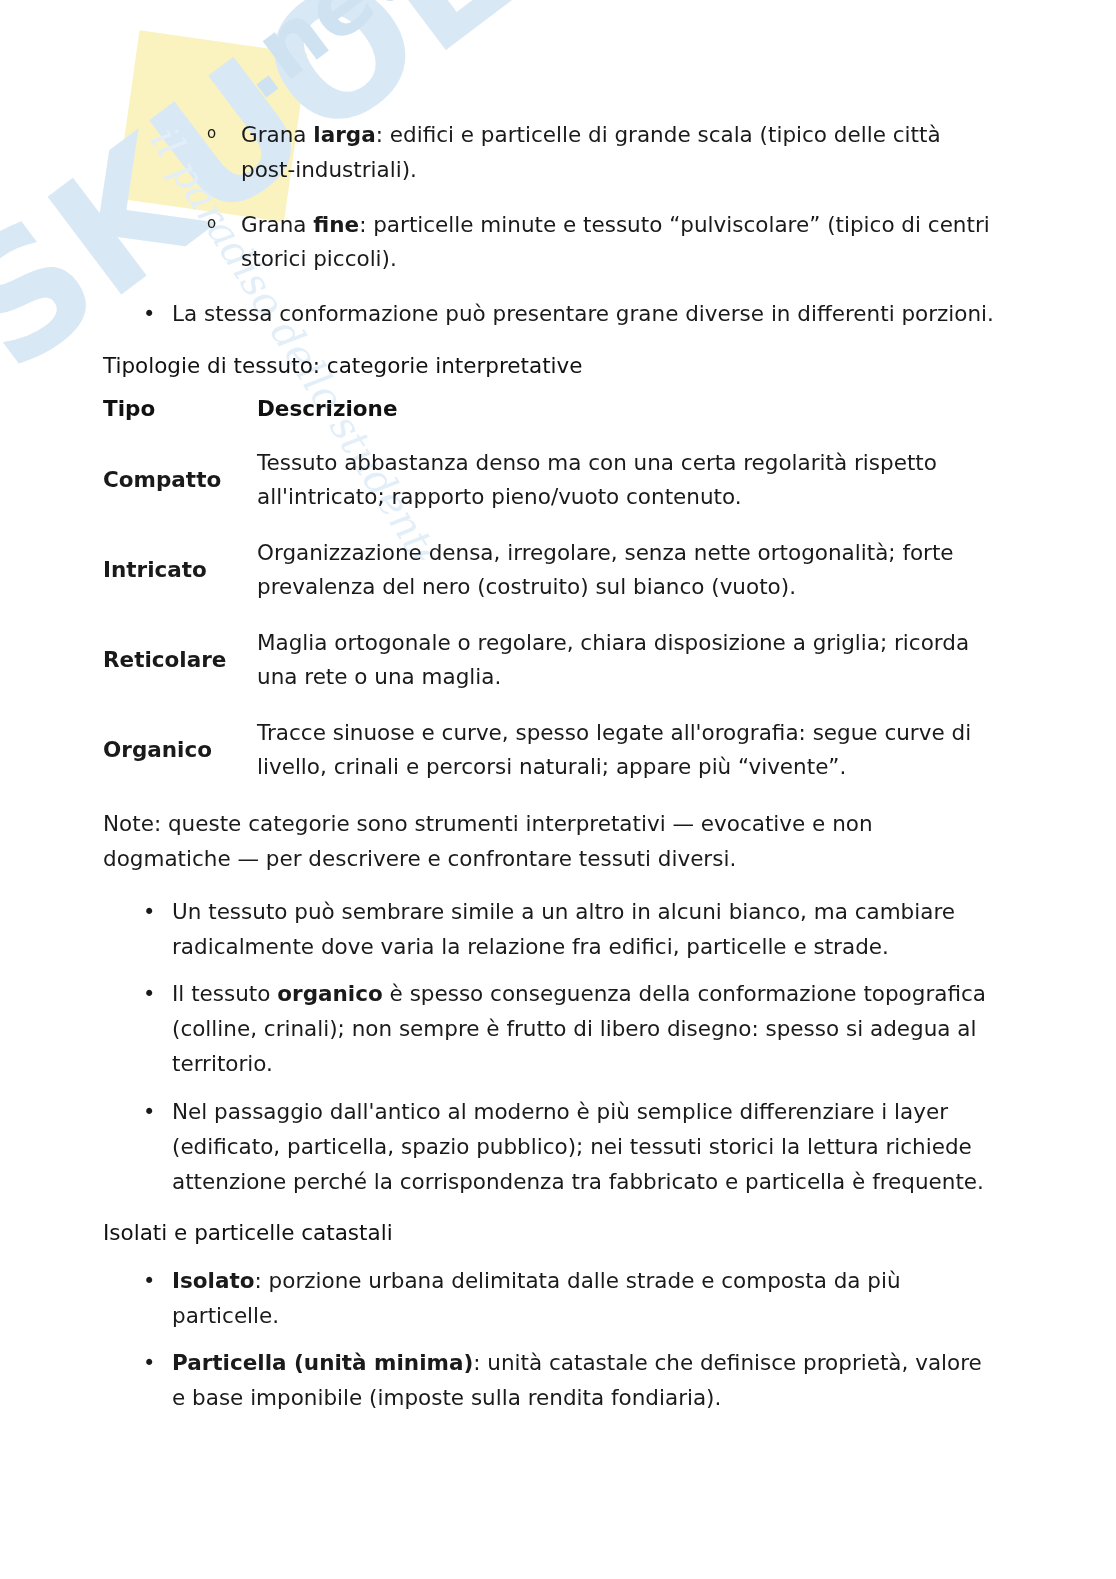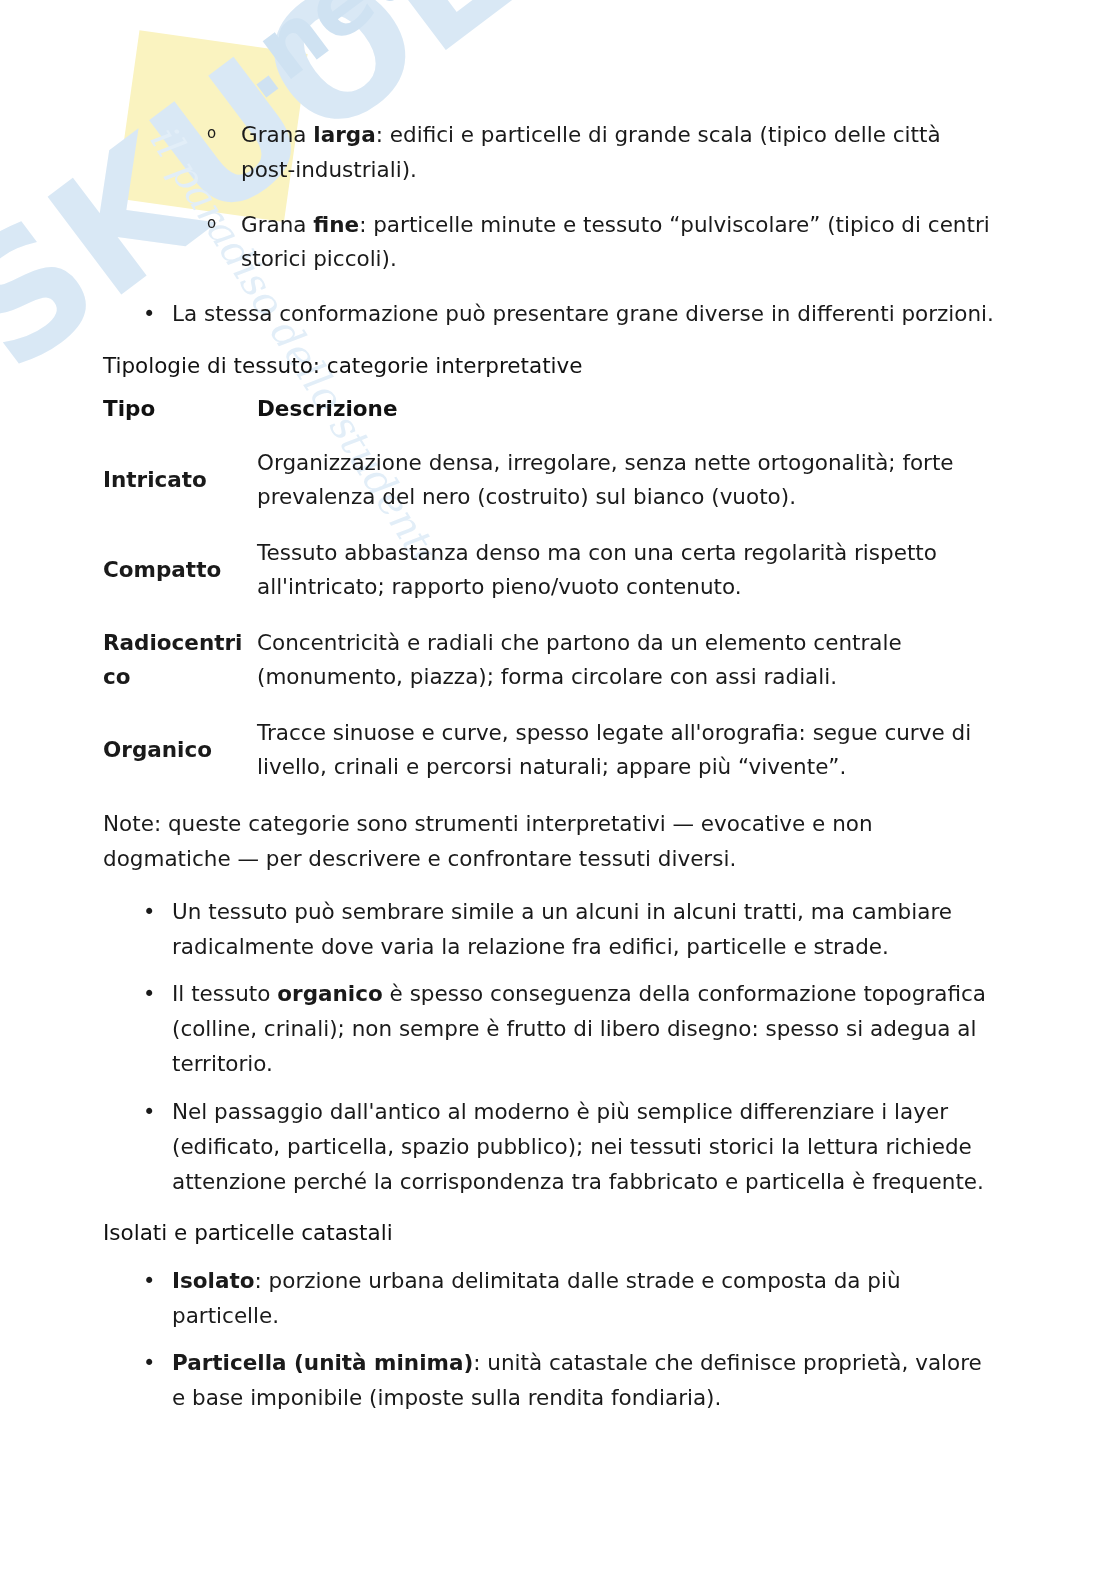--- a/index.html
+++ b/index.html
@@ -182,44 +182,44 @@
           <col class="c-desc">
         </colgroup>
       <thead>
         <tr>
           <th class="th-type">Tipo</th>
           <th class="th-desc">Descrizione</th>
         </tr>
       </thead>
       <tbody>
         <tr>
+          <td class="td-type">Compatto</td>
+          <td class="td-desc">Tessuto abbastanza denso ma con una certa regolarità rispetto all'intricato; rapporto pieno/vuoto contenuto.</td>
+        </tr>
+        <tr>
           <td class="td-type">Intricato</td>
           <td class="td-desc">Organizzazione densa, irregolare, senza nette ortogonalità; forte prevalenza del nero (costruito) sul bianco (vuoto).</td>
         </tr>
         <tr>
-          <td class="td-type">Compatto</td>
-          <td class="td-desc">Tessuto abbastanza denso ma con una certa regolarità rispetto all'intricato; rapporto pieno/vuoto contenuto.</td>
-        </tr>
-        <tr>
-          <td class="td-type">Radiocentrico</td>
-          <td class="td-desc">Concentricità e radiali che partono da un elemento centrale (monumento, piazza); forma circolare con assi radiali.</td>
+          <td class="td-type">Reticolare</td>
+          <td class="td-desc">Maglia ortogonale o regolare, chiara disposizione a griglia; ricorda una rete o una maglia.</td>
         </tr>
         <tr>
           <td class="td-type">Organico</td>
           <td class="td-desc">Tracce sinuose e curve, spesso legate all'orografia: segue curve di livello, crinali e percorsi naturali; appare più “vivente”.</td>
         </tr>
       </tbody>
     </table>
 
     <p class="note">Note: queste categorie sono strumenti interpretativi — evocative e non dogmatiche — per descrivere e confrontare tessuti diversi.</p>
 
 
     <ul class="lvl1">
       <li>
-        <span class="mk">•</span><span>Un tessuto può sembrare simile a un alcuni in alcuni tratti, ma cambiare radicalmente dove varia la relazione fra edifici, particelle e strade.</span><b></b><span></span>
+        <span class="mk">•</span><span>Un tessuto può sembrare simile a un altro in alcuni bianco, ma cambiare radicalmente dove varia la relazione fra edifici, particelle e strade.</span><b></b><span></span>
       </li>
       <li>
         <span class="mk">•</span><span>Il tessuto </span><b>organico</b><span> è spesso conseguenza della conformazione topografica (colline, crinali); non sempre è frutto di libero disegno: spesso si adegua al territorio.</span>
       </li>
       <li>
         <span class="mk">•</span><span>Nel passaggio dall'antico al moderno è più semplice differenziare i layer (edificato, particella, spazio pubblico); nei tessuti storici la lettura richiede attenzione perché la corrispondenza tra fabbricato e particella è frequente.</span><b></b><span></span>
       </li>
     </ul>
 
     <div class="h-sec">Isolati e particelle catastali</div>

